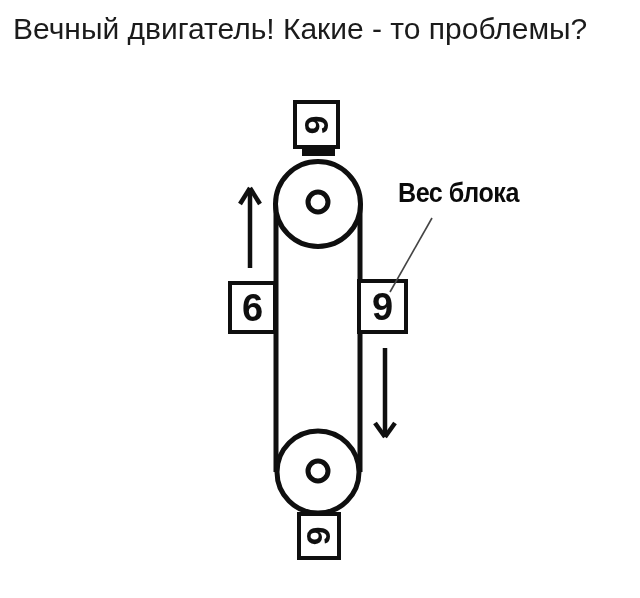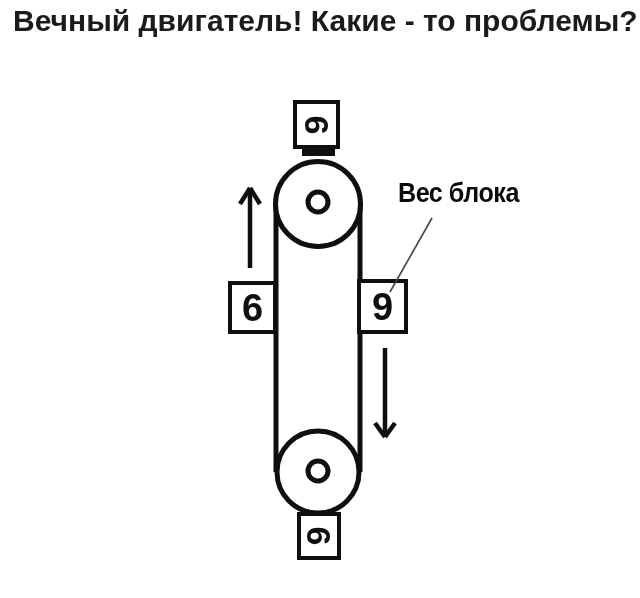--- a/index.html
+++ b/index.html
@@ -18,25 +18,25 @@
   .layer {
     position: absolute;
     left: 0;
     top: 0;
     width: 640px;
     height: 598px;
   }
   .title {
     position: absolute;
     left: 13px;
-    top: 4px;
+    top: 12px;
     width: 620px;
     font-size: 30px;
     line-height: 34px;
-    font-weight: 700;
+    font-weight: 400;
     color: #1b1b1b;
     letter-spacing: 0px;
     white-space: nowrap;
   }
   .wbox {
     position: absolute;
     box-sizing: border-box;
     border: 4px solid #0f0f0f;
     background: #ffffff;
     display: flex;

